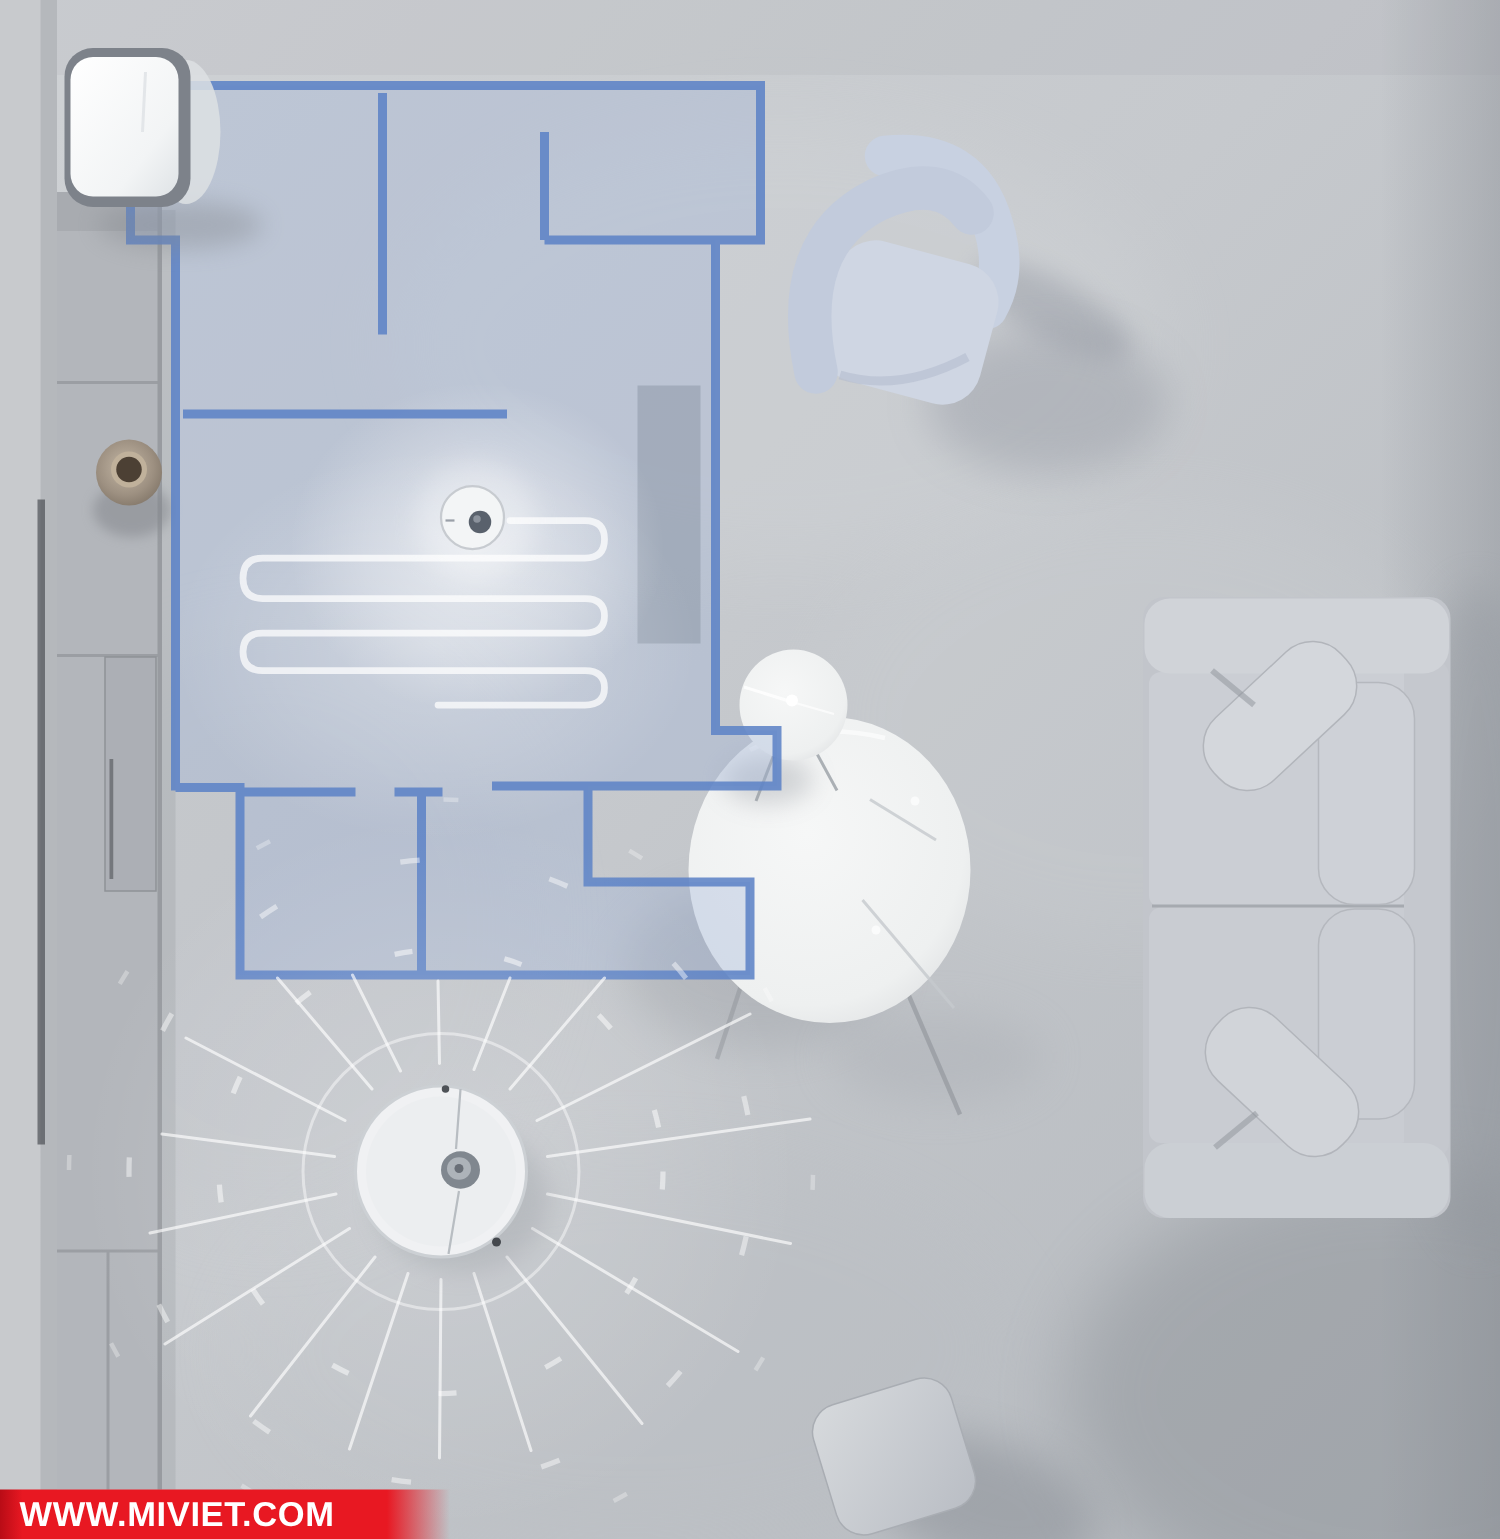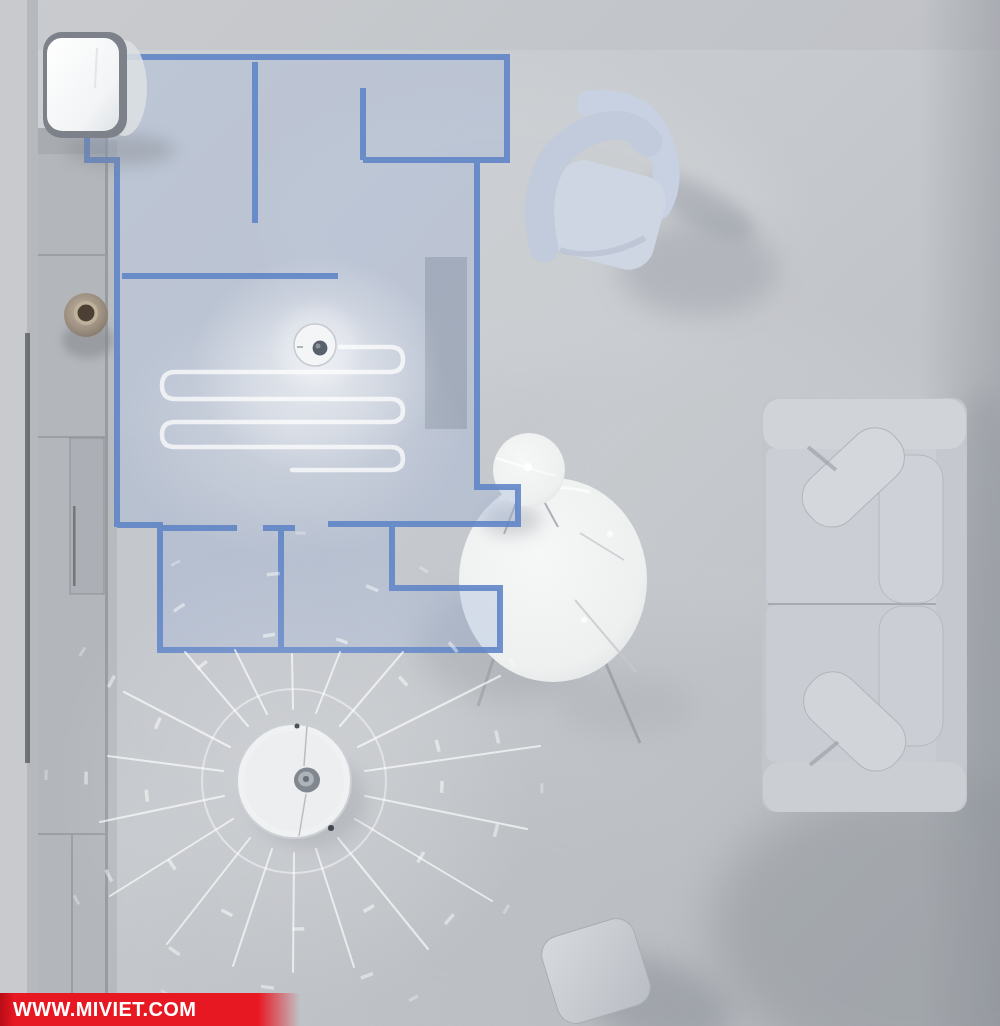--- a/index.html
+++ b/index.html
@@ -13,21 +13,21 @@
   .cpath{fill:none;stroke:var(--path_white,#ffffff);stroke-width:4.5;opacity:.72;
          stroke-linecap:round;stroke-linejoin:round;}
   .ray{stroke:#ffffff;stroke-width:2;opacity:.66;stroke-linecap:round;}
   .dashring{fill:none;stroke:#ffffff;}
   .robotbody{fill:var(--robot_body,#f0f1f3);stroke:#ccd0d4;stroke-width:2;}
 
   .banner{position:absolute;left:0;top:993px;width:300px;height:33px;
           display:flex;align-items:center;
           background:linear-gradient(90deg,#b90c16 0%,var(--banner_red,#e81822) 5%,
                      var(--banner_red,#e81822) 86%,rgba(232,24,34,0) 100%);}
-  .banner span{color:#ffffff;font-weight:bold;font-size:20px;line-height:33px;
+  .banner span{color:#ffffff;font-weight:bold;font-size:23px;line-height:33px;
                letter-spacing:.4px;padding-left:13px;white-space:nowrap;}
 </style>
 </head>
 <body>
 
 <div class="stage">
 <svg width="1000" height="1026" viewBox="0 0 1000 1026">
   <defs>
     <linearGradient id="floorG" x1="0" y1="0" x2="1" y2="1">
       <stop offset="0" stop-color="#cfd2d5"></stop>

